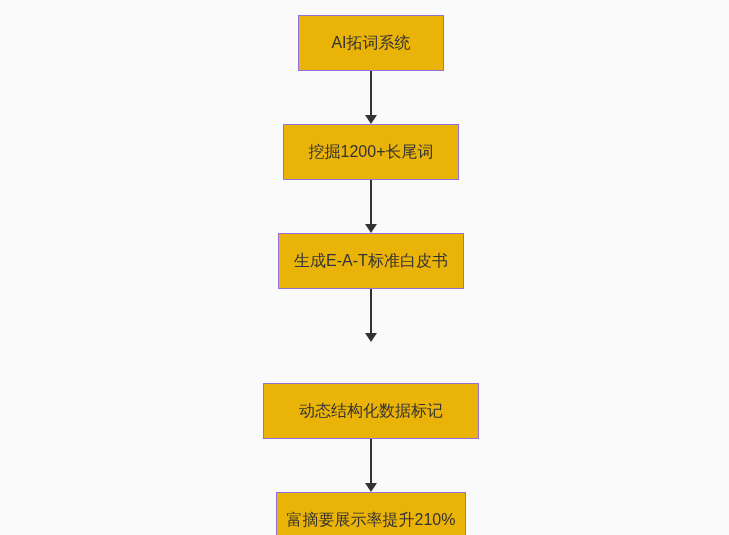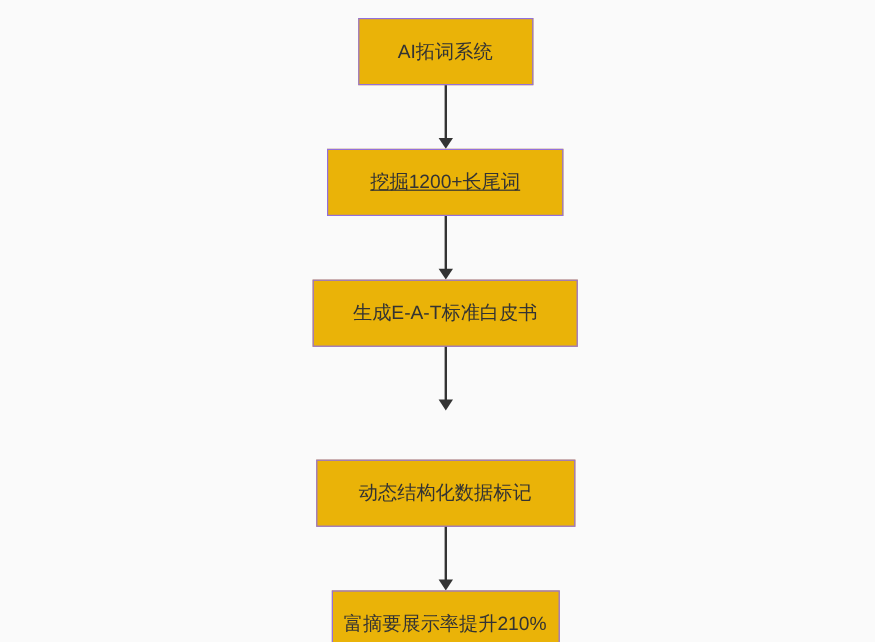--- a/index.html
+++ b/index.html
@@ -29,22 +29,22 @@
     display: flex;
     align-items: center;
     justify-content: center;
     background: #eab308;
     border: 1px solid #9370DB;
     color: #333333;
     font-size: 16px;
     white-space: nowrap;
   }
   .node-1 { width: 146px; }
-  .node-2 { width: 197px; text-decoration: underline; }
-  .node-3 { width: 221px; }
+  .node-2 { width: 176px; }
+  .node-3 { width: 186px; }
   .node-4 { width: 216px; margin-top: 41px; }
   .node-5 { width: 190px; }
   .flow-edge {
     display: flex;
     flex-direction: column;
     align-items: center;
     height: 53px;
   }
   .edge-line {
     width: 2px;

